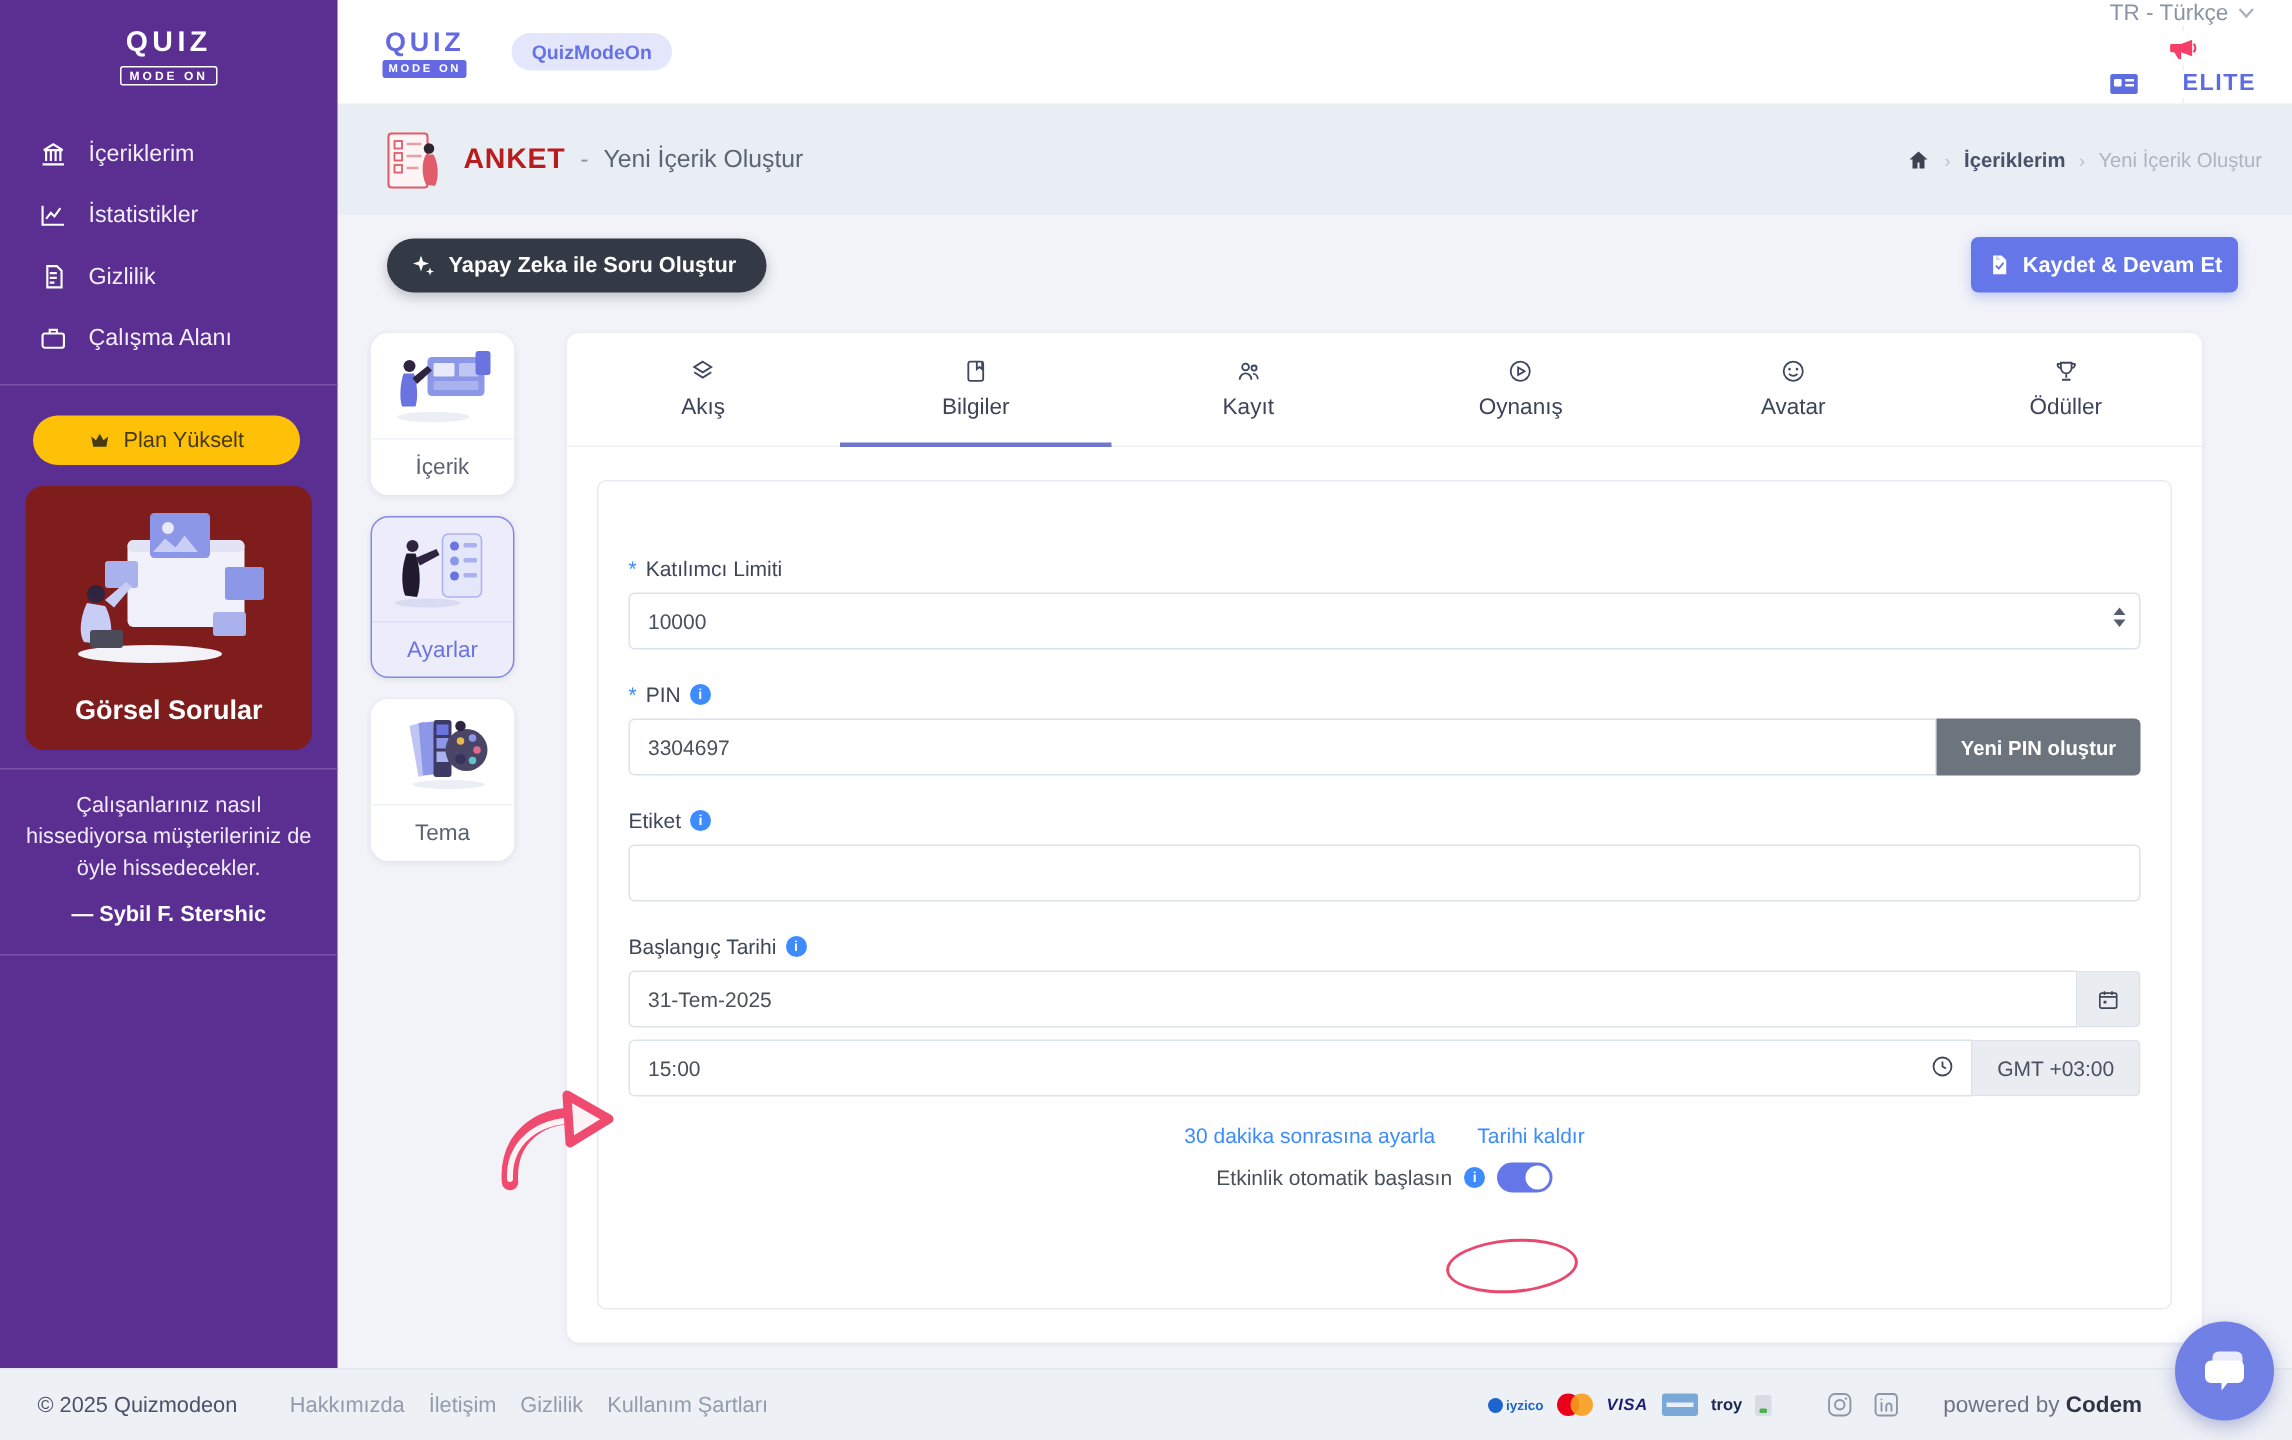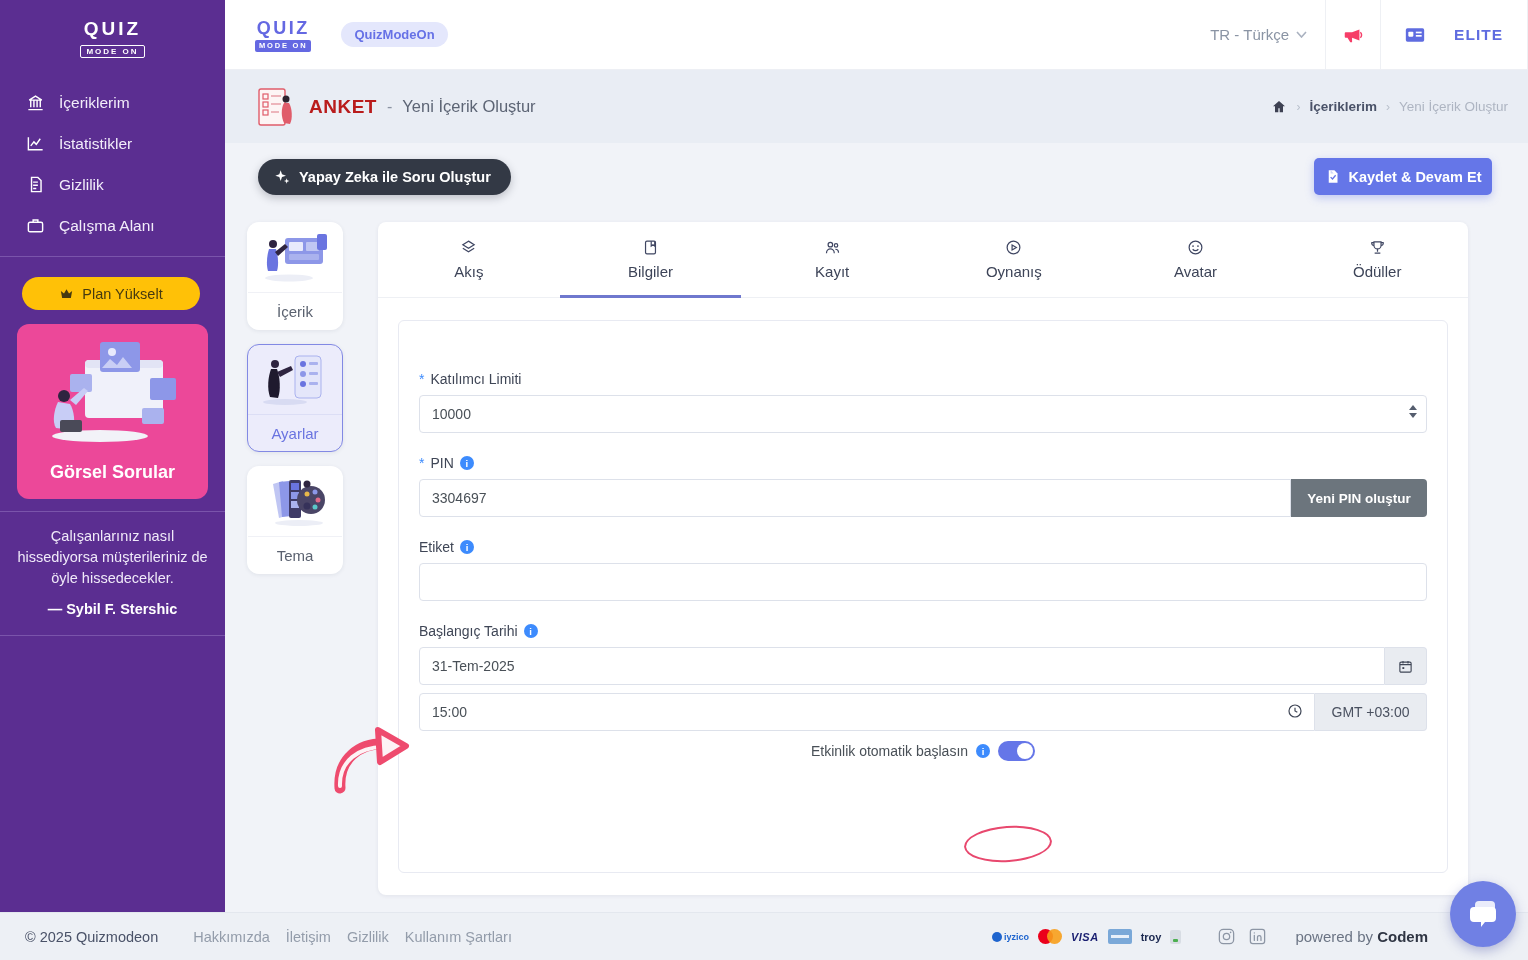--- a/index.html
+++ b/index.html
@@ -10,33 +10,33 @@
   .sidebar { position:absolute; left:0; top:0; width:225px; height:912px; background:#5b2e91; color:#fff; z-index:5; }
   .s-logo { text-align:center; padding-top:18px; }
   .s-logo .q1 { font-size:19px; font-weight:bold; letter-spacing:3px; color:#fff; }
   .s-logo .q2 { display:inline-block; font-size:8px; font-weight:bold; letter-spacing:2px; border:1.5px solid #fff; border-radius:2px; padding:1px 5px; margin-top:2px; color:#fff; }
   .s-menu { margin-top:24px; }
   .s-item { display:flex; align-items:center; gap:14px; padding:11px 26px; font-size:15.5px; color:#f2edfa; cursor:pointer; }
   .s-item svg { width:19px; height:19px; stroke:#fff; fill:none; stroke-width:1.8; flex:0 0 auto; }
   .s-div { border-top:1px solid #7a54ab; margin:10px 0 0 0; }
   .upgrade { margin:20px 22px 0 22px; width:178px; height:33px; background:#ffc107; border:none; border-radius:17px; font-family:inherit; font-size:14.5px; font-weight:normal; color:#463a10; display:flex; align-items:center; justify-content:center; gap:8px; cursor:pointer; }
   .upgrade svg { width:15px; height:15px; fill:#463a10; }
-  .promo { margin:14px 17px 0 17px; background:#ec4899; border-radius:12px; padding:14px 10px 16px 10px; text-align:center; }
+  .promo { margin:14px 17px 0 17px; background:#7f1d1d; border-radius:12px; padding:14px 10px 16px 10px; text-align:center; }
   .promo-title { font-size:18px; font-weight:bold; color:#fff; margin-top:10px; }
   .quote-wrap { margin-top:12px; border-top:1px solid #7a54ab; border-bottom:1px solid #7a54ab; padding:14px 14px 18px 14px; text-align:center; }
   .quote-text { font-size:14.5px; line-height:1.45; color:#f0eaf9; }
   .quote-author { font-size:14.5px; font-weight:bold; margin-top:12px; color:#fff; }
 
   
   .topbar { position:absolute; left:225px; top:0; width:1303px; height:70px; background:#fff; border-bottom:1px solid #edeff4; display:flex; align-items:center; z-index:4; }
   .h-logo { margin-left:30px; text-align:center; }
   .h-logo .q1 { font-size:18px; font-weight:bold; letter-spacing:2.5px; color:#6468e2; }
   .h-logo .q2 { display:block; font-size:7.5px; font-weight:bold; letter-spacing:1.8px; background:#6468e2; color:#fff; border-radius:2px; padding:1.5px 4px; margin-top:1px; }
   .h-badge { margin-left:30px; background:#e4e7fc; color:#6671e6; font-size:13px; font-weight:bold; border-radius:13px; padding:5px 13px; }
-  .h-right { margin-left:auto; display:flex; align-items:center; height:100%; }
+  .h-right { margin-left:auto; display:flex; align-items:center; height:100%;flex-direction:column; }
   .lang { display:flex; align-items:center; gap:7px; color:#8a94a4; font-size:15px; padding:0 18px; cursor:pointer; }
   .vsep { width:1px; height:100%; background:#eef0f4; }
   .megaphone-wrap { width:54px; display:flex; justify-content:center; cursor:pointer; }
   .elite { display:flex; align-items:center; gap:9px; padding:0 24px; cursor:pointer; }
   .elite .txt { color:#5f6ce0; font-weight:bold; font-size:15.5px; letter-spacing:1px;margin-left:20px; }
   .user { display:flex; align-items:center; gap:10px; padding:0 20px 0 24px; cursor:pointer; }
   .avatar { width:40px; height:40px; border-radius:8px; overflow:hidden; flex:0 0 auto; }
   .u-name { font-size:14.5px; color:#6b7484; }
   .u-role { font-size:12.5px; color:#9aa3b2; margin-top:2px; }
 
@@ -429,20 +429,24 @@
         <span class="clock-ic">
           <svg width="16" height="16" viewBox="0 0 24 24">
               <circle cx="12" cy="12" r="9" fill="none" stroke="#3f4656" stroke-width="1.8"></circle>
               <path d="M12 7v5l3.5 2" stroke="#3f4656" stroke-width="1.8" fill="none"></path>
             </svg>
         </span>
       </div>
       <span class="addon tz">GMT +03:00</span>
     </div>
 
+    <div class="links-row">
+      <span>30 dakika sonrasına ayarla</span>
+      <span>Tarihi kaldır</span>
+    </div>
     <div class="toggle-row">
       <span>Etkinlik otomatik başlasın</span>
       <i class="info-i">i</i>
       <div class="toggle">
           <div class="knob"></div>
         </div>
     </div>
   </div>
 </div>
 

